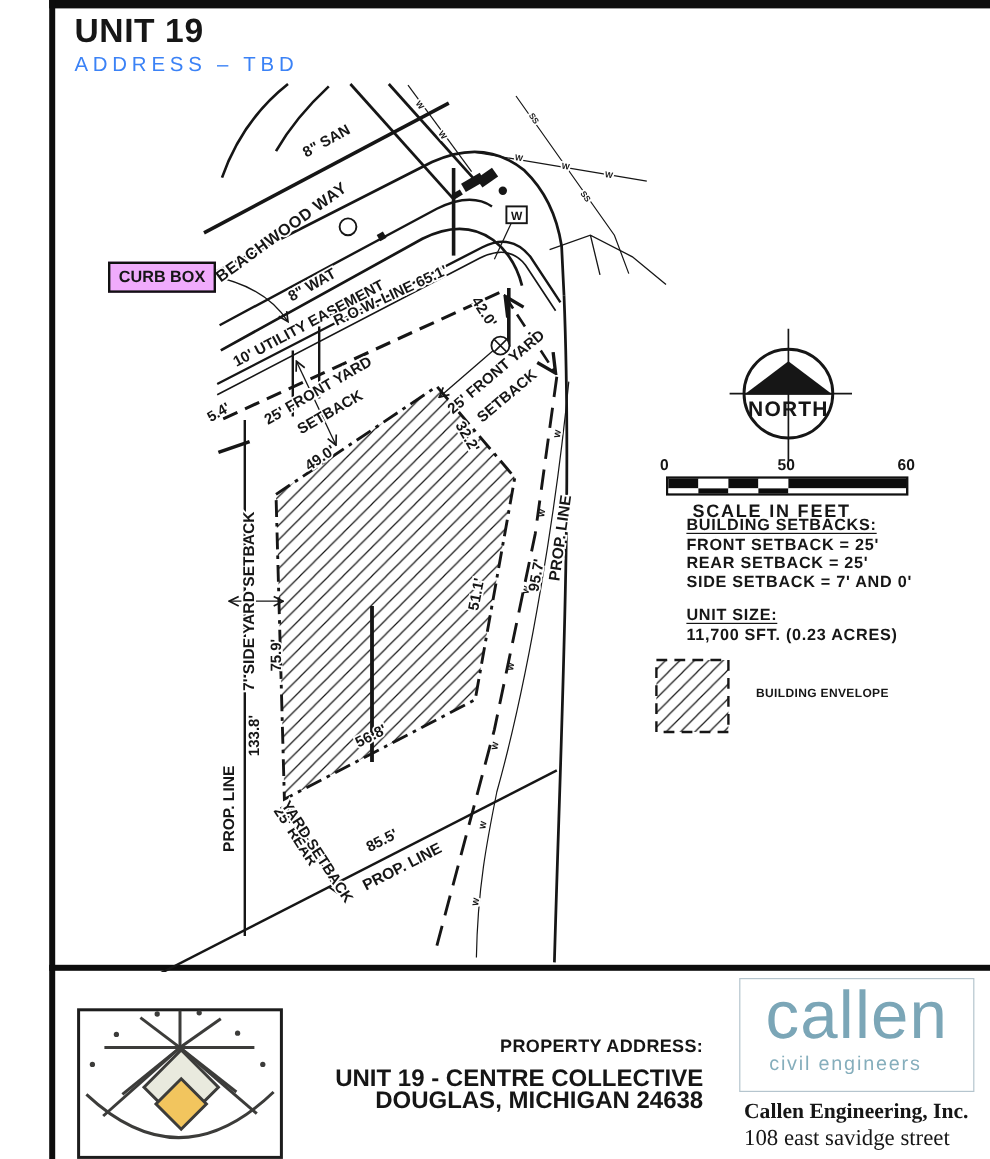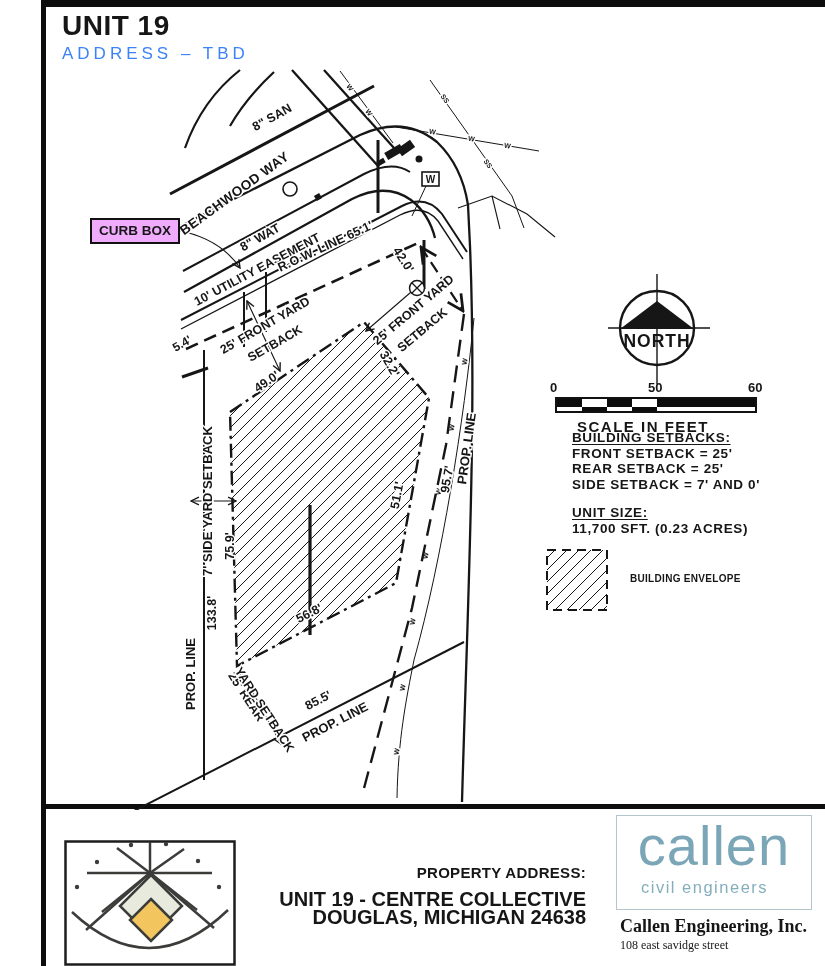--- a/index.html
+++ b/index.html
@@ -33,21 +33,21 @@
   #unit-size{margin-top:13px;}
   #legend-label{left:596px;top:573px;font-size:10px;font-weight:600;letter-spacing:.3px;}
   
   #addr-block{left:242px;top:864px;width:310px;text-align:right;}
   #addr-heading{font-size:15px;font-weight:bold;letter-spacing:.3px;margin-bottom:9px;}
   .addr-line{font-size:20px;font-weight:700;line-height:18px;}
   #callen-box{left:582px;top:815px;width:196px;height:95px;border:1px solid #b5c5ce;box-sizing:border-box;text-align:center;}
   #callen-word{font-size:56px;line-height:60px;font-weight:300;letter-spacing:1px;color:#7ba6b7;margin-top:0px;}
   #callen-tag{font-size:16.5px;letter-spacing:1.5px;color:#85aebc;text-align:left;padding-left:24px;margin-top:2px;}
   #company-name{left:586px;top:916px;font-family:"Liberation Serif",serif;font-weight:bold;font-size:18px;}
-  #company-street{left:586px;top:938px;font-family:"Liberation Serif",serif;font-size:12px;}
+  #company-street{left:586px;top:938px;font-family:"Liberation Serif",serif;font-size:19px;}
 </style>
 </head>
 <body>
 
 <div id="page">
 
   <div class="abs frame" style="left:7px;top:0;width:797px;height:7px;"></div>
   <div class="abs frame" style="left:7px;top:0;width:5px;height:966px;"></div>
   <div class="abs frame" style="left:797px;top:0;width:6px;height:966px;"></div>
   <div class="abs frame" style="left:7px;top:804px;width:796px;height:5px;"></div>

